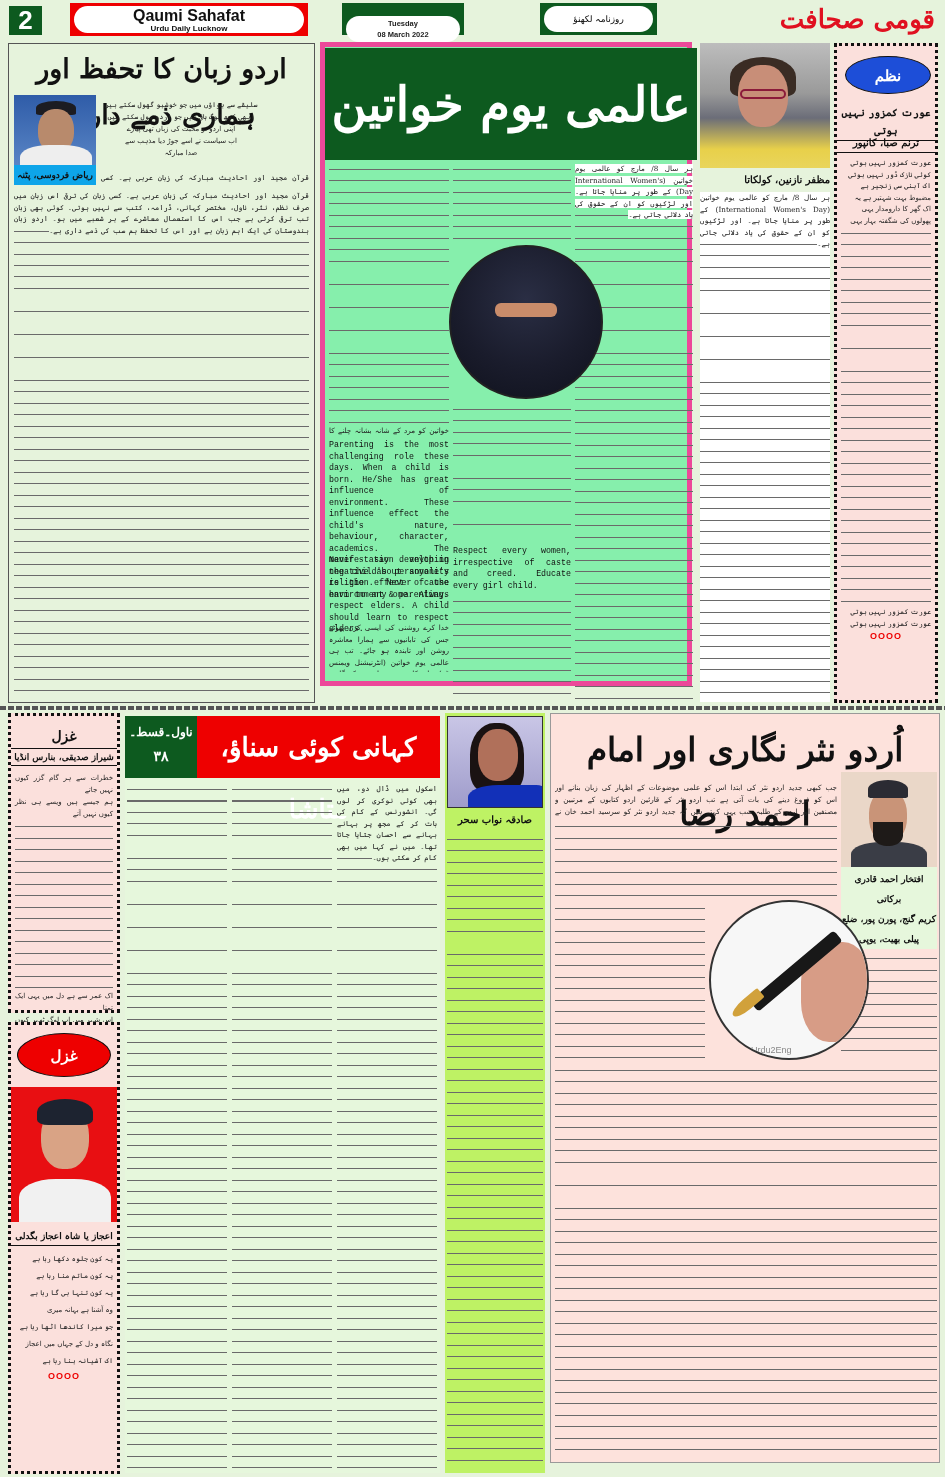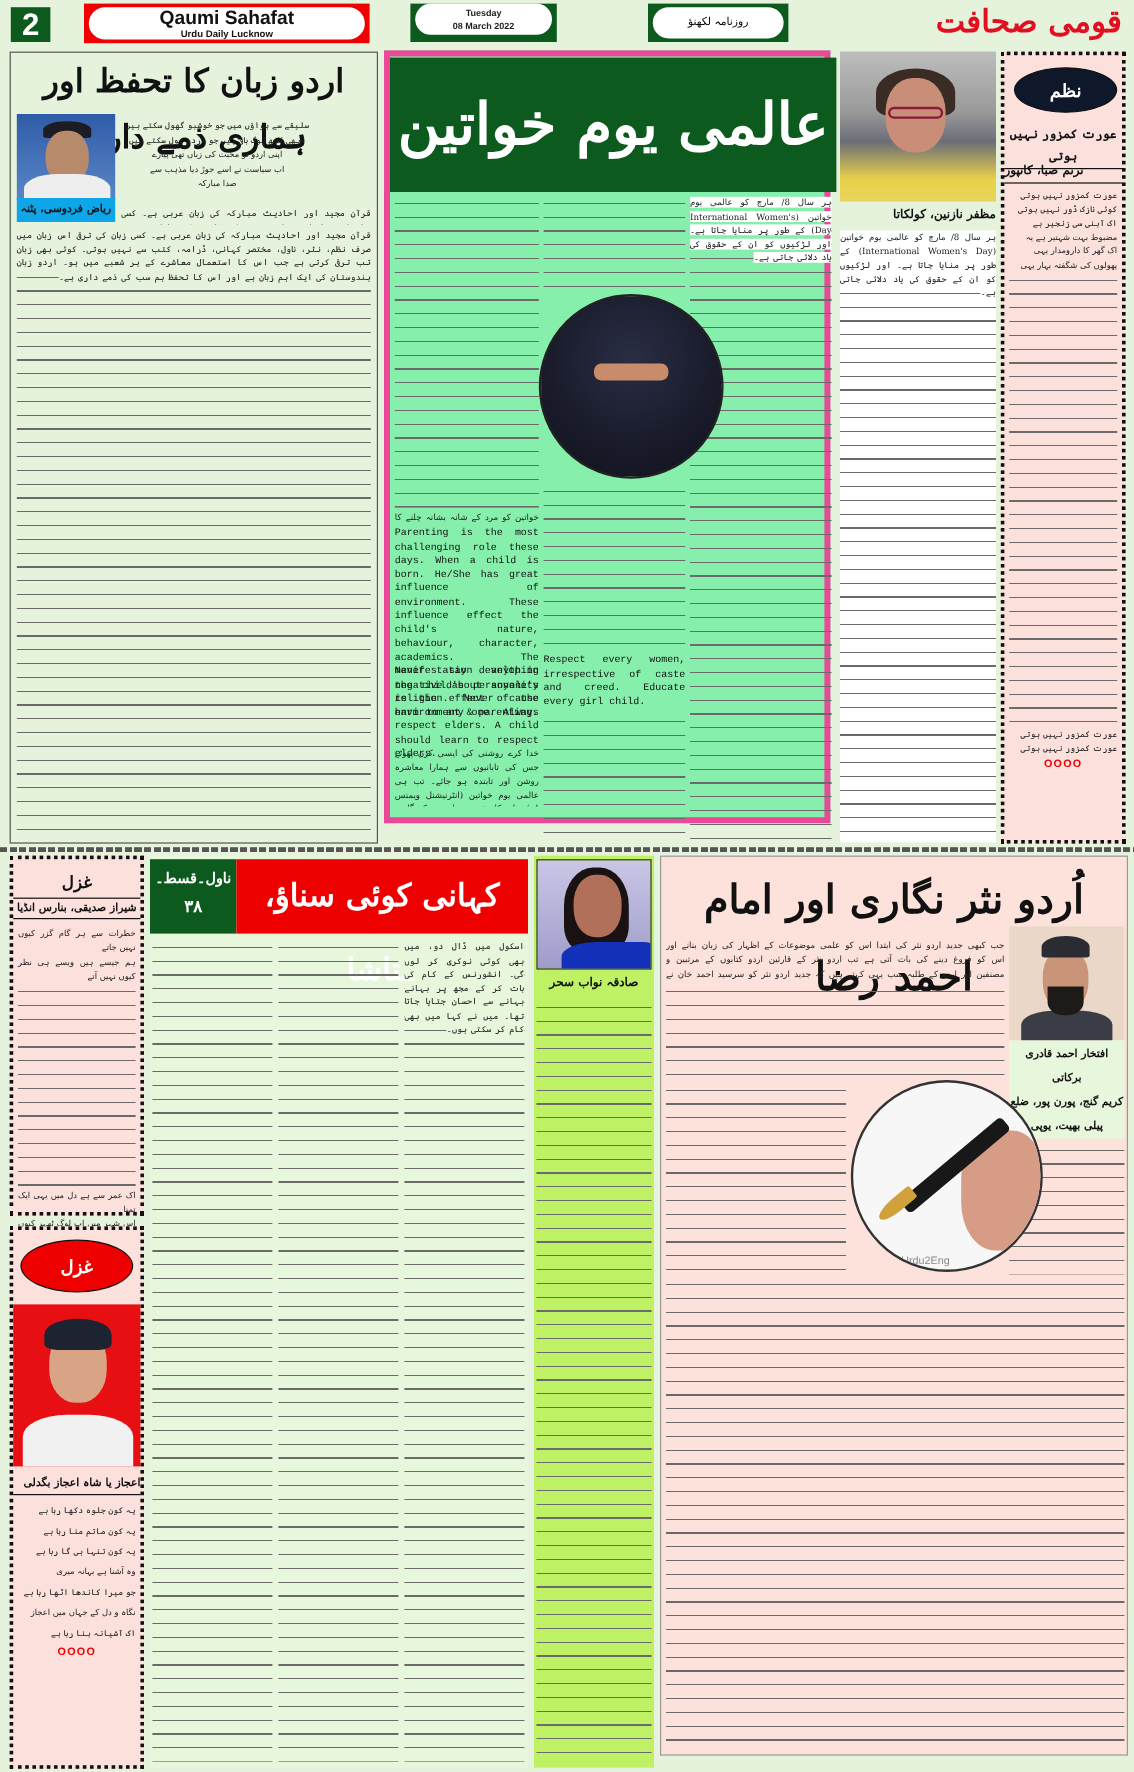--- a/index.html
+++ b/index.html
@@ -8,21 +8,21 @@
 .urdu{direction:rtl;font-family:"DejaVu Serif",serif}
 .txt{font-size:7.2px;line-height:11.5px;color:#222;text-align:justify;overflow:hidden;direction:rtl;font-family:"DejaVu Serif",serif;word-spacing:1px}
 .lines{background:repeating-linear-gradient(to bottom,transparent 0,transparent 6px,#6a6a6a 6px,#6a6a6a 7px,transparent 7px,transparent 11.5px)}
 .eng{direction:ltr;font-family:Liberation Mono, monospace;font-size:8.3px;line-height:11.5px;color:#111;text-align:justify}
 
 #pgnum{left:9px;top:6px;width:33px;height:29px;background:#0d5a1f;color:#fff;font:bold 26px/29px "Liberation Sans",sans-serif;text-align:center}
 #masthead{left:70px;top:3px;width:238px;height:33px;background:#e00;padding:3px 4px}
 #masthead .pill{background:#fff;border-radius:16px;height:27px;text-align:center}
 #mast-title{font:bold 16px/16px "Liberation Sans",sans-serif;color:#111;display:block;padding-top:2px}
 #mast-sub{font:bold 8px/9px "Liberation Sans",sans-serif;color:#111;display:block}
-#datebox{left:342px;top:3px;width:122px;height:32px;background:#0d5a1f;padding:0 4px}
+#datebox{left:342px;top:3px;width:122px;height:32px;background:#0d5a1f;padding:13px 4px}
 #datebox .pill{background:#fff;border-radius:14px;height:26px;text-align:center;font:bold 7.5px/11px "Liberation Sans",sans-serif;color:#222;padding-top:2px}
 #roznama{left:540px;top:3px;width:117px;height:32px;background:#0d5a1f;padding:3px 4px}
 #roznama .pill{background:#fff;border-radius:14px;height:26px;text-align:center;font-size:9px;line-height:26px}
 #urdutitle{left:720px;top:3px;width:215px;height:32px;color:#e01020;font:bold 26px/32px "DejaVu Serif",serif;text-align:right;direction:rtl}
 
 #a1{left:8px;top:43px;width:307px;height:660px;background:#e6f3dc;border:1px solid #555}
 #a1-head{left:0;top:2px;width:305px;height:46px;text-align:center;font:bold 27px/46px "DejaVu Serif",serif;color:#111;direction:rtl}
 #a1-photo{left:5px;top:51px;width:82px;height:72px;background:linear-gradient(#2f5ca8,#5a86c6);overflow:hidden}
 #a1-byline{left:5px;top:121px;width:82px;height:20px;background:#0ea5e9;font:bold 9px/20px "DejaVu Serif",serif;text-align:center;color:#111;direction:rtl}
 #a1-poem{left:92px;top:55px;width:160px;font-size:7px;line-height:12px;text-align:center;direction:rtl;font-family:"DejaVu Serif",serif;color:#222}
@@ -30,38 +30,38 @@
 #a2{left:320px;top:42px;width:372px;height:644px;background:#86efac;border:5px solid #ec4899}
 #a2-head{left:0;top:1px;width:372px;height:112px;background:#0d5a1f;color:#fff;font:bold 48px/112px "DejaVu Serif",serif;text-align:center;direction:rtl}
 #circle{left:124px;top:198px;width:154px;height:154px;border-radius:50%;background:radial-gradient(circle at 50% 35%,#2a2e44 0,#1a1c2c 55%,#0f111c 100%);border:2px solid #222;overflow:hidden}
 #eyes{left:44px;top:56px;width:62px;height:14px;background:#c98c6a;border-radius:6px}
 
 #a3photo{left:700px;top:43px;width:130px;height:125px;background:linear-gradient(#bdbdbd 0,#9a9a9a 40%,#6b6d78 60%,#e8d04a 85%,#e9d55c 100%);overflow:hidden}
 #a3-face{left:38px;top:22px;width:50px;height:62px;border-radius:45%;background:#c88e78}
 #a3-byline{left:700px;top:170px;width:130px;height:20px;font:bold 10px/20px "DejaVu Serif",serif;text-align:right;color:#111;direction:rtl}
 
 #nazm{left:834px;top:43px;width:104px;height:660px;background:#fbe0dc;border:3px dotted #111}
-#nazm-oval{left:8px;top:10px;width:86px;height:38px;background:#0f172a;border-radius:50%;border:1px solid #111;color:#fff;font:bold 15px/38px "DejaVu Serif",serif;text-align:center}
+#nazm-oval{left:8px;top:10px;width:86px;height:38px;background:#1d4ed8;border-radius:50%;border:1px solid #111;color:#fff;font:bold 15px/38px "DejaVu Serif",serif;text-align:center}
 #nazm-title{left:0;top:58px;width:98px;font:bold 10px/18px "DejaVu Serif",serif;text-align:center;color:#111;direction:rtl;border-bottom:1px solid #111}
-#nazm-author{left:0;top:88px;width:98px;font:bold 10px/18px "DejaVu Serif",serif;text-align:left;color:#111;direction:rtl;border-bottom:1px solid #111}
+#nazm-author{left:0;top:88px;width:98px;font:bold 10px/18px "DejaVu Serif",serif;text-align:center;color:#111;direction:rtl;border-bottom:1px solid #111}
 #nazm-poem{left:4px;top:112px;width:90px;font-size:7px;line-height:11.5px;direction:rtl;font-family:"DejaVu Serif",serif;color:#222;text-align:justify}
 .circles{color:#e00;font:bold 9px/12px "Liberation Sans",sans-serif;text-align:center;letter-spacing:1px}
 
 #divider{left:0;top:706px;width:945px;height:4px;background:repeating-linear-gradient(to right,#555 0,#555 6px,transparent 6px,transparent 8px)}
 #ghazal1{left:8px;top:713px;width:112px;height:300px;background:#fbe0dc;border:3px dotted #111}
 #g1-title{left:0;top:10px;width:106px;font:bold 14px/20px "DejaVu Serif",serif;text-align:center;color:#111;direction:rtl}
 #g1-author{left:0;top:32px;width:106px;font:bold 9px/16px "DejaVu Serif",serif;text-align:center;color:#111;direction:rtl;border-top:1px solid #111;border-bottom:1px solid #111}
 #g1-poem{left:4px;top:56px;width:98px;font-size:7px;line-height:12px;direction:rtl;font-family:"DejaVu Serif",serif;color:#222;text-align:justify}
 #ghazal2{left:8px;top:1022px;width:112px;height:452px;background:#fbe0dc;border:3px dotted #111}
 #g2-oval{left:6px;top:8px;width:94px;height:44px;background:#e00;border-radius:50%;border:1px solid #111;color:#fff;font:bold 15px/44px "DejaVu Serif",serif;text-align:center}
 #g2-photo{left:0;top:62px;width:106px;height:135px;background:#e80f12;overflow:hidden}
 #g2-face{left:30px;top:20px;width:48px;height:62px;border-radius:45%;background:#d9a385}
 #g2-hair{left:26px;top:12px;width:56px;height:26px;border-radius:50% 50% 20% 20%;background:#1d2330}
 #g2-shirt{left:8px;top:92px;width:92px;height:45px;border-radius:40% 40% 0 0;background:#f1f1f1}
-#g2-author{left:0;top:202px;width:106px;font:bold 9px/18px "DejaVu Serif",serif;color:#111;direction:rtl;border-bottom:1px solid #111}
+#g2-author{left:0;top:202px;width:106px;font:bold 9px/18px "DejaVu Serif",serif;text-align:center;color:#111;direction:rtl;border-bottom:1px solid #111}
 #g2-poem{left:4px;top:226px;width:98px;font-size:7px;line-height:17px;direction:rtl;font-family:"DejaVu Serif",serif;color:#222;text-align:justify}
 
 #novel{left:125px;top:713px;width:315px;height:760px;background:#e6f7dc}
 #novel-tag{left:0;top:3px;width:72px;height:62px;background:#0d5a1f;color:#fff;direction:rtl;text-align:center}
 #novel-tag .t1{font:bold 12px/24px "DejaVu Serif",serif;display:block;margin-top:4px}
 #novel-tag .t2{font:bold 14px/24px "DejaVu Serif",serif;display:block}
 #novel-head{left:72px;top:3px;width:243px;height:62px;background:#e00;color:#fff;font:bold 26px/62px "DejaVu Serif",serif;text-align:center;direction:rtl}
 
 #sadiqa{left:445px;top:713px;width:100px;height:760px;background:#bef264}
 #s-photo{left:2px;top:3px;width:96px;height:92px;background:linear-gradient(#c9c6e6,#9f9ccb);overflow:hidden;border:1px solid #333}

